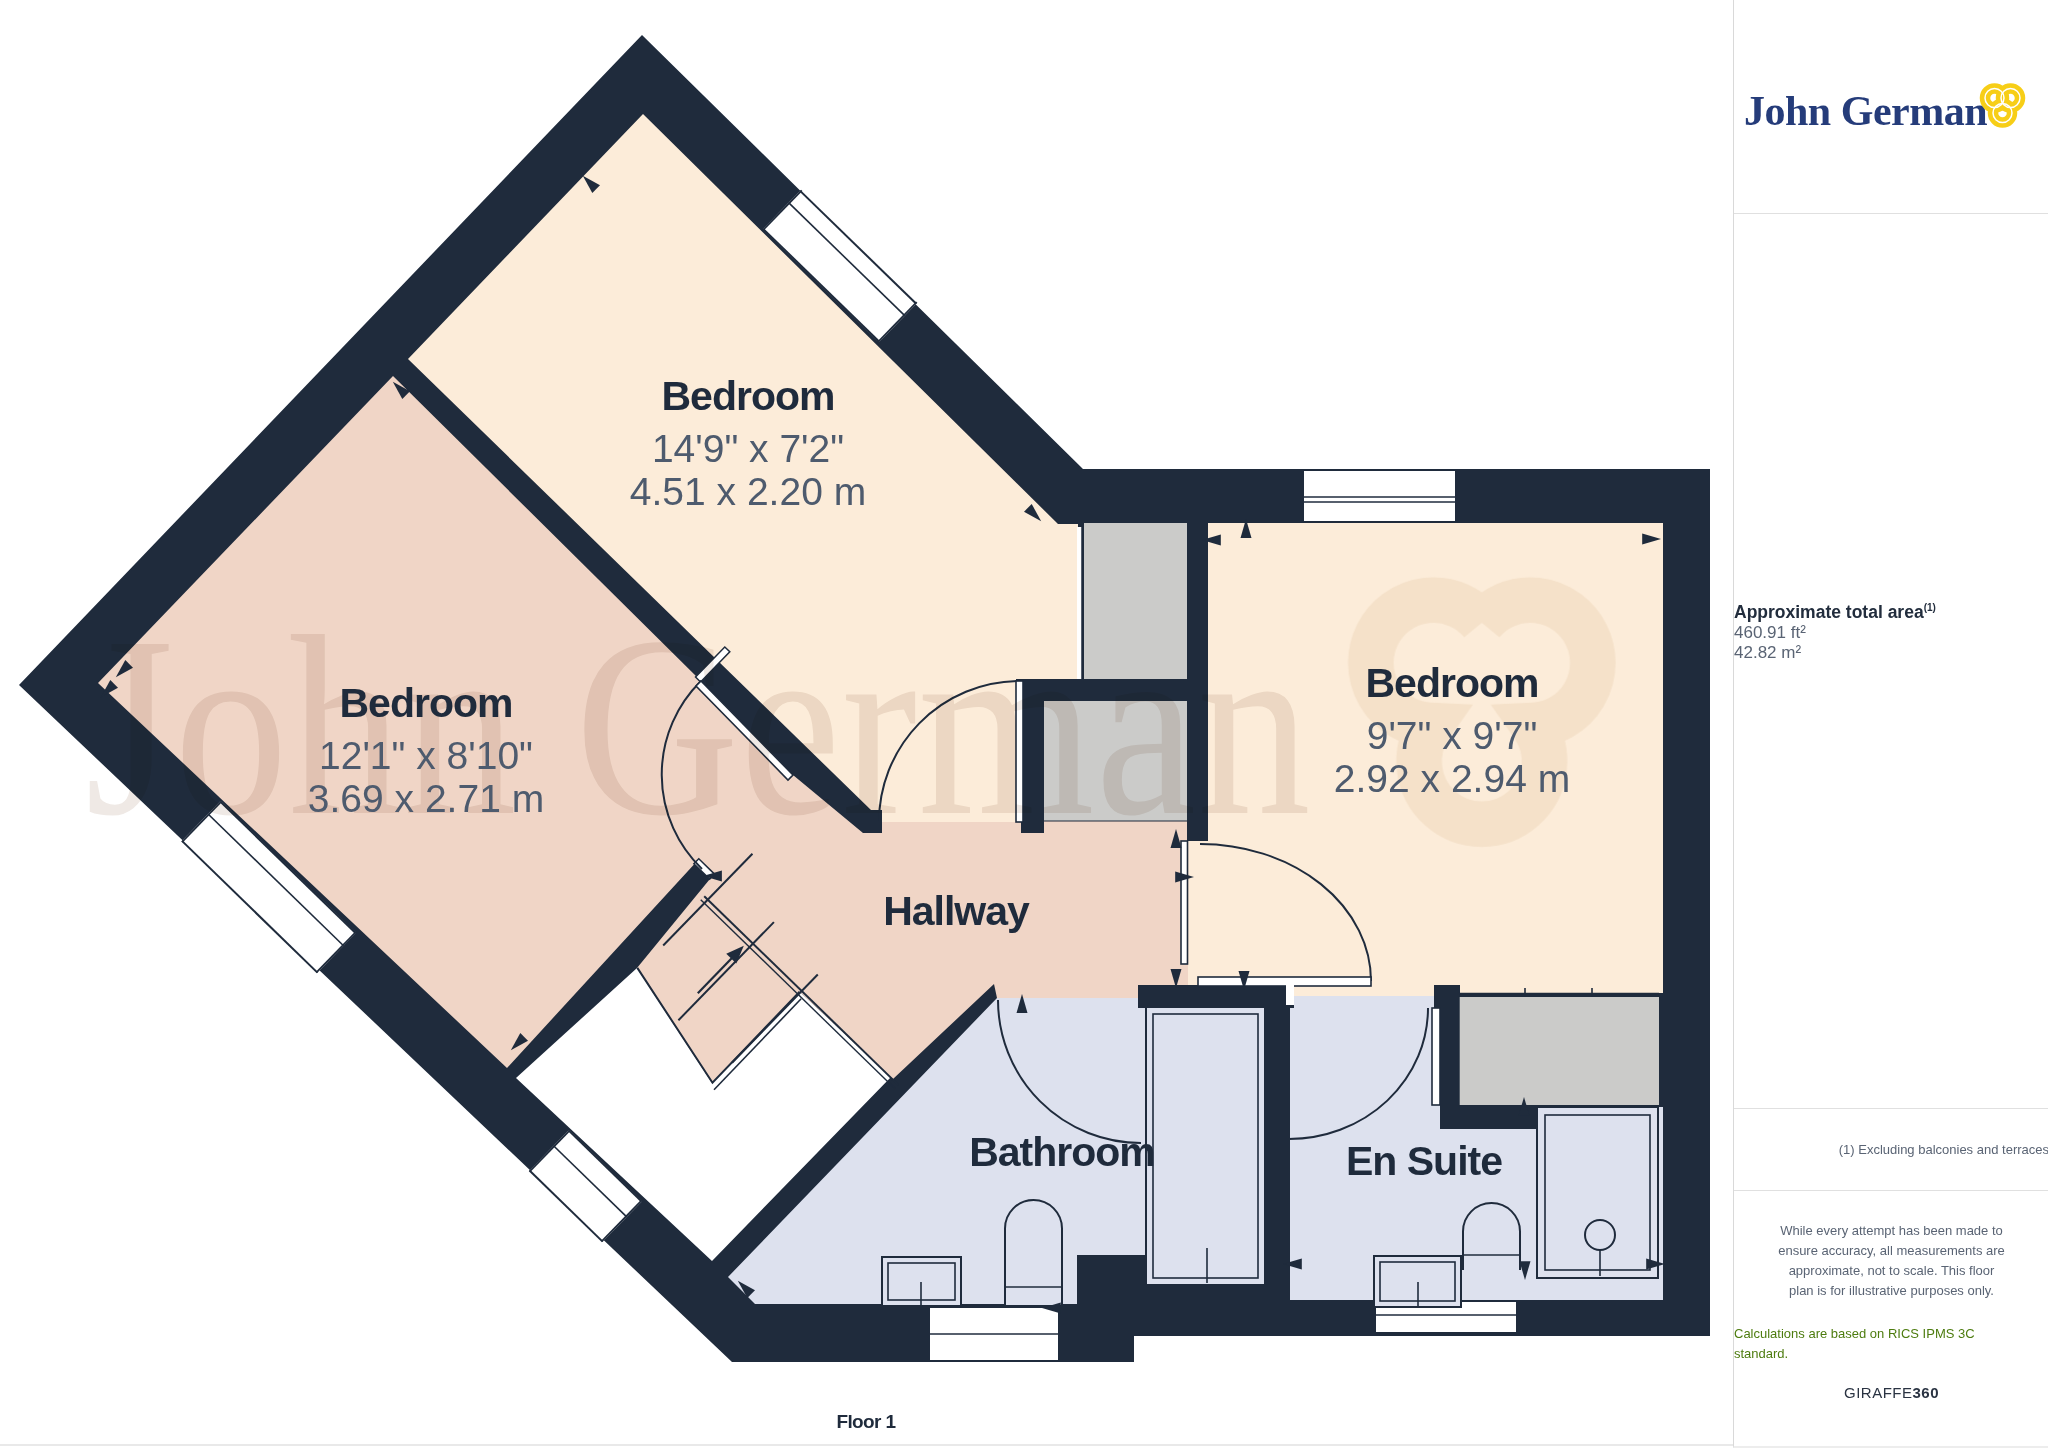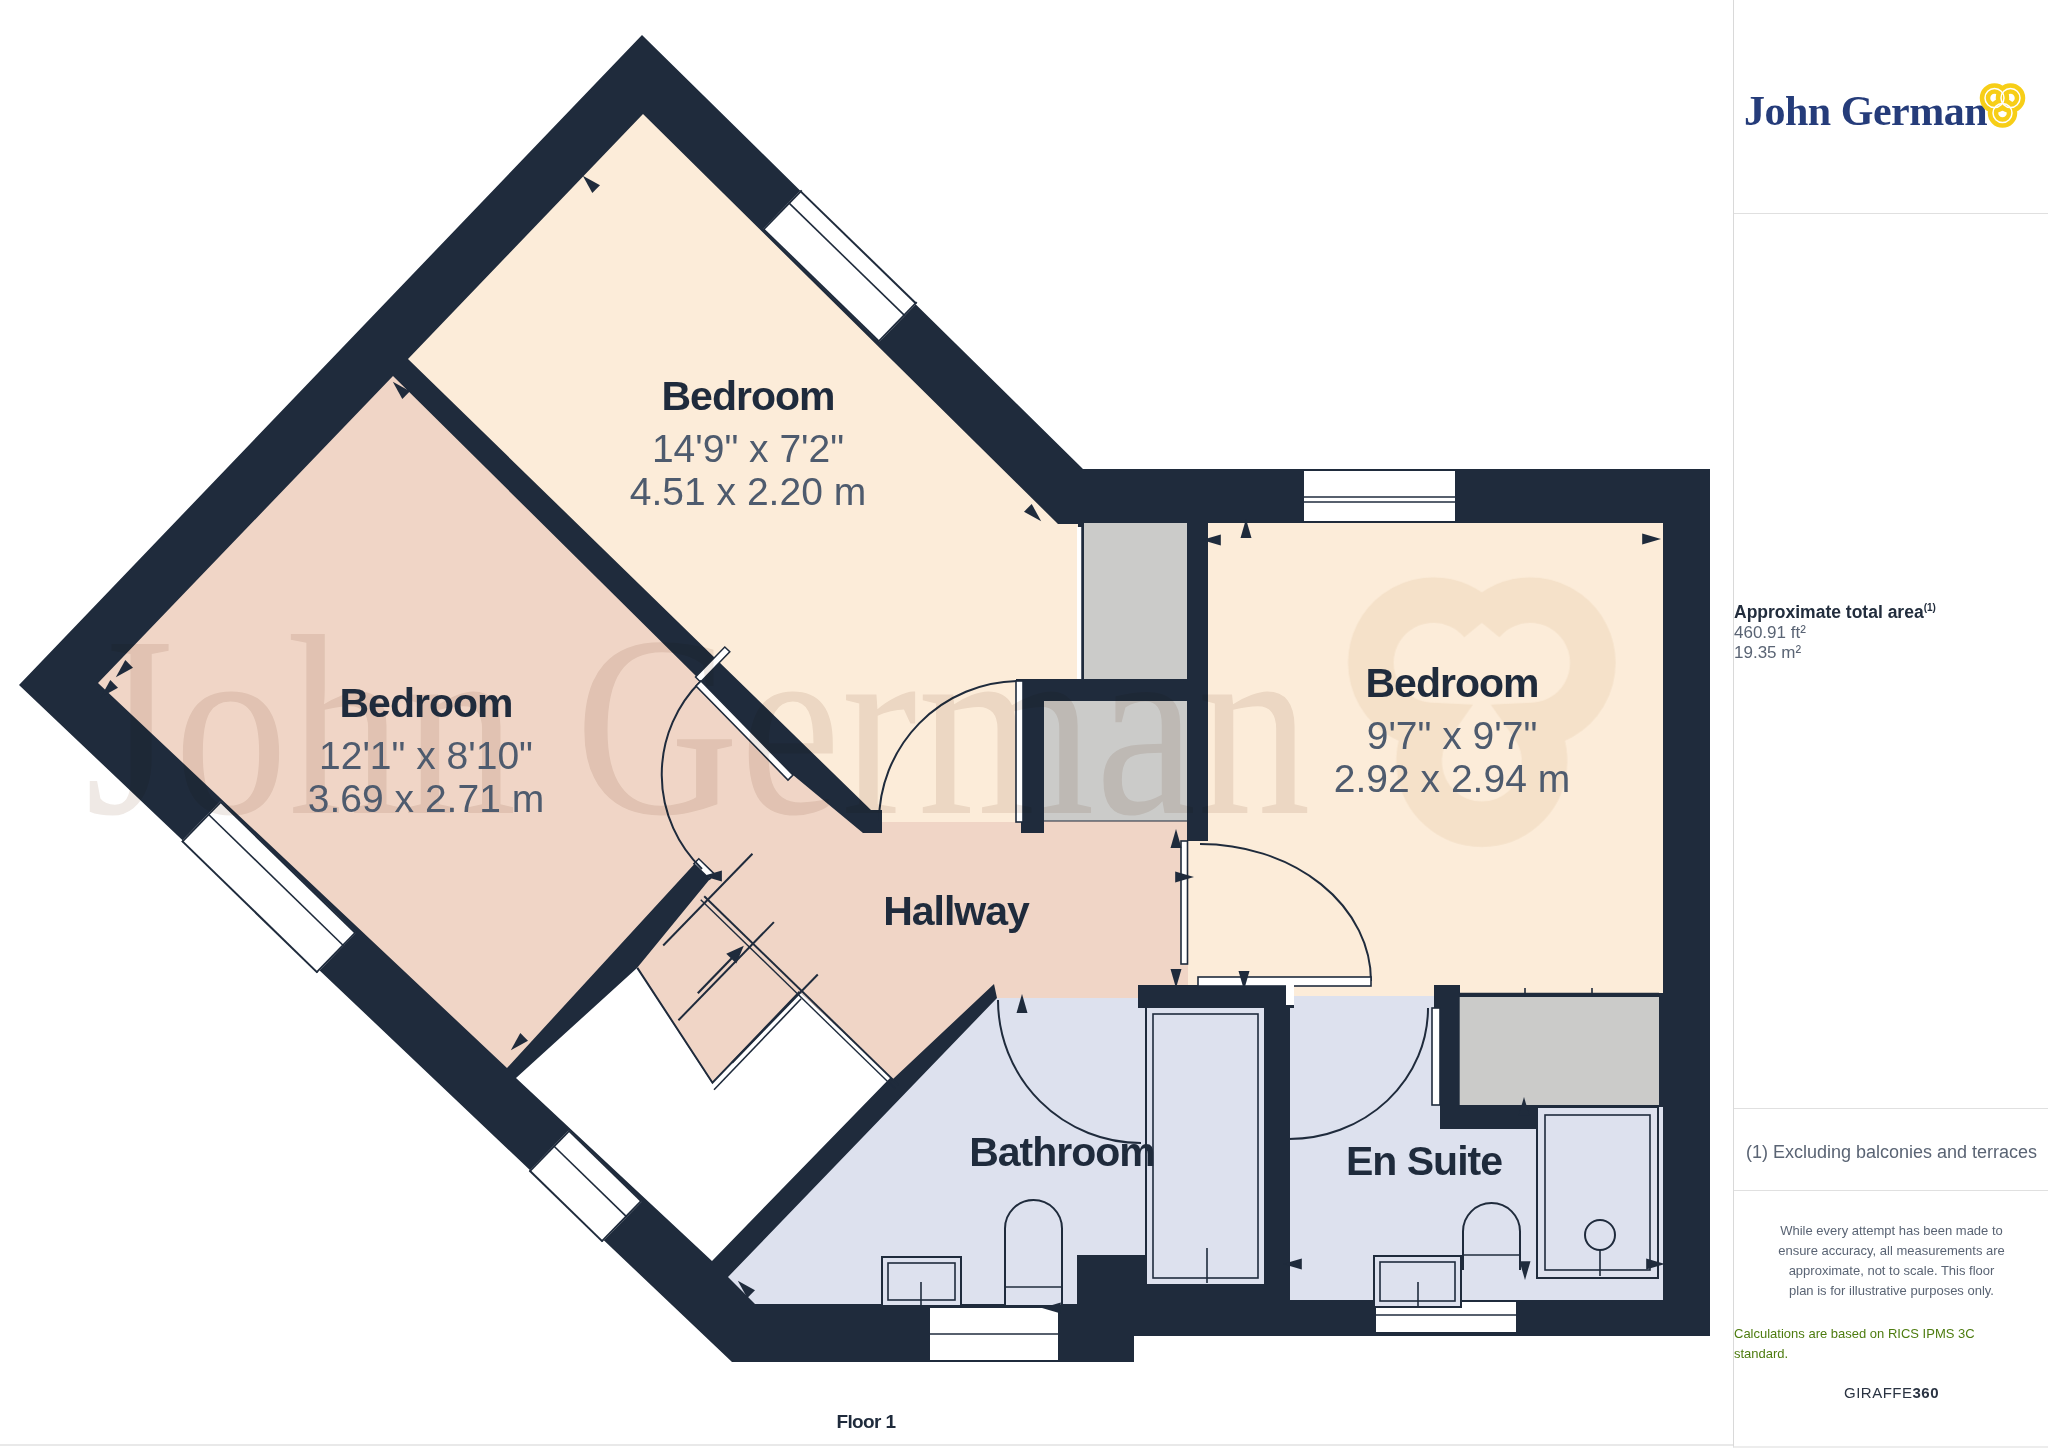--- a/index.html
+++ b/index.html
@@ -6,21 +6,21 @@
 #sidebar{position:absolute;left:1733px;top:0;width:315px;height:1446px;background:#fff;border-left:1px solid #d9d9d9;border-bottom:2px solid #ededed;}
 #logo{position:absolute;top:87px;left:10px;width:300px;white-space:nowrap;}
 #logotext{font-family:"Liberation Serif",serif;font-size:42px;font-weight:bold;color:#253c7a;letter-spacing:-0.5px;}
 #knot{position:absolute;right:16px;top:-5px;}
 .divider{position:absolute;left:0;width:100%;height:1px;background:#e0e0e0;}
 #area{position:absolute;top:602px;width:100%;text-align:left;color:#222d3d;}
 #area-title{font-size:17.5px;font-weight:bold;}
 #area-title sup{font-size:10px;}
 .area-val{font-size:17px;color:#5a6474;}
 #area .area-val:first-of-type{margin-top:24px;}
-#excl{position:absolute;top:1142px;width:100%;text-align:center;font-size:18px;color:#5a6474;}
+#excl{position:absolute;top:1142px;width:100%;text-align:right;font-size:13px;color:#5a6474;}
 #legal{position:absolute;top:1221px;left:0px;width:100%;text-align:center;font-size:13px;line-height:20px;color:#5a6474;}
 #calc{position:absolute;top:1324px;left:0px;width:100%;text-align:left;font-size:13px;line-height:20px;color:#4d7c0f;}
 #giraffe{position:absolute;top:1384px;width:100%;text-align:center;font-size:15px;color:#2a3342;letter-spacing:0.5px;}
 </style></head>
 <body>
 <div id="plan"><svg width="2048" height="1448" viewBox="0 0 2048 1448" xmlns="http://www.w3.org/2000/svg" font-family="Liberation Sans, sans-serif">
 <polygon points="642.0,35.0 1083.0,469.0 1710.0,469.0 1710.0,1336.0 1134.0,1336.0 1134.0,1362.0 732.0,1362.0 19.0,685.0" fill="#1f2b3c"></polygon>
 <polygon points="637.0,968.0 712.0,1083.0 800.0,992.0 891.0,1077.0 712.0,1261.0 516.0,1078.0" fill="#ffffff"></polygon>
 <polygon points="393.0,376.0 98.0,683.0 507.0,1068.0 699.0,859.0 714.0,874.0 637.0,968.0 712.0,1083.0 800.0,992.0 893.0,1079.0 994.0,984.0 997.0,998.0 1138.0,998.0 1138.0,985.0 1190.0,985.0 1190.0,841.0 1187.0,841.0 1187.0,821.0 1044.0,821.0 1044.0,833.0 1021.0,833.0 1021.0,822.0 882.0,822.0 882.0,833.0 863.0,833.0 793.0,775.0 701.0,681.0" fill="#f0d5c6"></polygon>
 <polygon points="643.0,114.0 1058.0,524.0 1078.0,524.0 1078.0,679.0 1021.0,679.0 1016.0,679.0 1016.0,822.0 882.0,822.0 882.0,810.0 871.0,810.0 408.0,359.0" fill="#fcecd9"></polygon>
@@ -176,20 +176,20 @@
         <circle cx="16.5" cy="16" r="9.5"></circle>
         <circle cx="32.5" cy="16" r="9.5"></circle>
         <circle cx="24.5" cy="31" r="9.5"></circle>
       </g>
     </svg>
   </div>
   <div class="divider" style="top:213px"></div>
   <div id="area">
     <div id="area-title">Approximate total area<sup>(1)</sup></div>
     <div class="area-val">460.91 ft²</div>
-    <div class="area-val">19.35 m²</div>
+    <div class="area-val">42.82 m²</div>
   </div>
   <div class="divider" style="top:1108px"></div>
   <div id="excl">(1) Excluding balconies and terraces</div>
   <div class="divider" style="top:1190px"></div>
   <div id="legal">While every attempt has been made to<br>ensure accuracy, all measurements are<br>approximate, not to scale. This floor<br>plan is for illustrative purposes only.</div>
   <div id="calc">Calculations are based on RICS IPMS 3C<br>standard.</div>
   <div id="giraffe">GIRAFFE<b>360</b></div>
 </div>
 </body></html>

